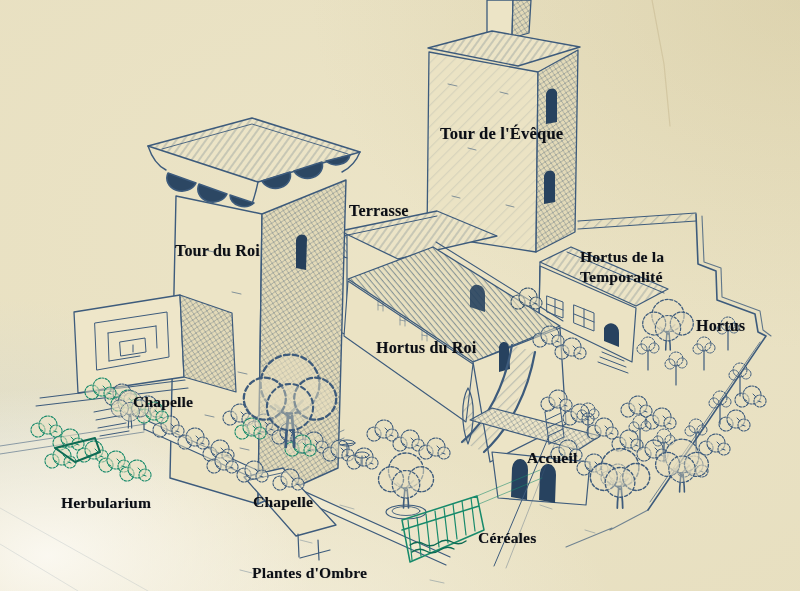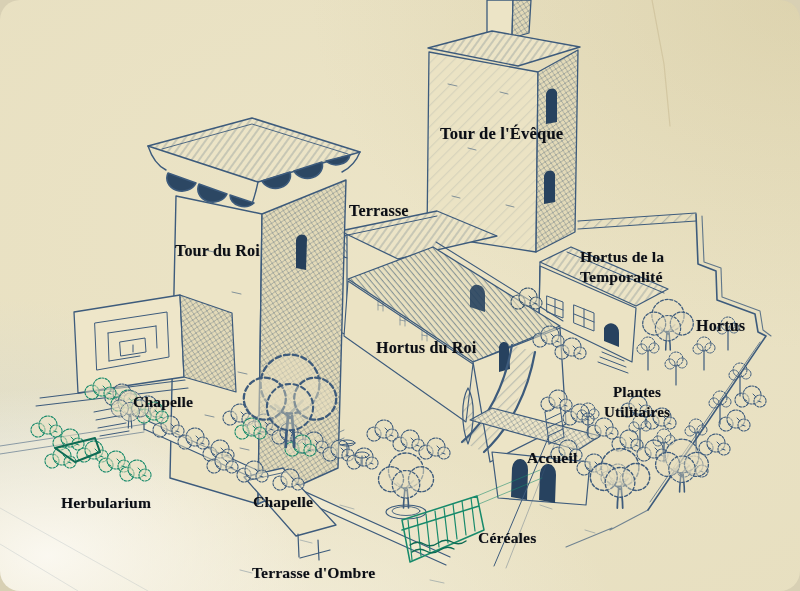--- a/index.html
+++ b/index.html
@@ -6,21 +6,20 @@
   .stage{
     position:relative;width:800px;height:591px;overflow:hidden;
     background-color:#e7dfc0;
     background-image:
       radial-gradient(ellipse 420px 260px at 6% 94%, rgba(252,250,244,.92), rgba(252,250,244,0) 65%),
       radial-gradient(ellipse 300px 200px at 0% 74%, rgba(205,216,220,.30), rgba(205,216,220,0) 70%),
       radial-gradient(ellipse 520px 300px at 38% 104%, rgba(248,244,230,.55), rgba(248,244,230,0) 60%),
       radial-gradient(ellipse 700px 500px at 100% 0%, rgba(196,182,132,.30), rgba(196,182,132,0) 70%),
       radial-gradient(ellipse 900px 600px at 50% 38%, rgba(240,233,205,.5), rgba(240,233,205,0) 82%);
     font-family:"Liberation Serif","DejaVu Serif",serif;
-    border-radius:20px;
   }
   svg.sketch{position:absolute;left:0;top:0;}
   .lbl{
     position:absolute;
     font-weight:700;
     color:#0b0e14;
     white-space:pre-line;
     line-height:1.32;
     letter-spacing:.2px;
     text-shadow:.4px .4px .7px rgba(25,35,60,.35);
@@ -277,22 +276,20 @@
   </g>
 </svg>
 
 <div class="lbl" style="left:440px;top:123px;font-size:16.5px">Tour de l'Évêque</div>
 <div class="lbl" style="left:349px;top:200px;font-size:16px">Terrasse</div>
 <div class="lbl" style="left:175px;top:240px;font-size:16px">Tour du Roi</div>
 <div class="lbl" style="left:580px;top:247px;font-size:15.5px">Hortus de la
 Temporalité</div>
 <div class="lbl" style="left:696px;top:315px;font-size:16px">Hortus</div>
 <div class="lbl" style="left:376px;top:337px;font-size:16px">Hortus du Roi</div>
-<div class="lbl" style="left:591px;top:383px;font-size:15px;width:92px;text-align:center">Plantes
-Utilitaires</div>
 <div class="lbl" style="left:133px;top:392px;font-size:15.5px">Chapelle</div>
 <div class="lbl" style="left:527px;top:448px;font-size:15.5px">Accueil</div>
 <div class="lbl" style="left:61px;top:493px;font-size:15.5px">Herbularium</div>
 <div class="lbl" style="left:253px;top:492px;font-size:15.5px">Chapelle</div>
 <div class="lbl" style="left:478px;top:528px;font-size:15.5px">Céréales</div>
-<div class="lbl" style="left:252px;top:563px;font-size:15.5px">Terrasse d'Ombre</div>
+<div class="lbl" style="left:252px;top:563px;font-size:15.5px">Plantes d'Ombre</div>
 
 </div>
 
 </body></html>

